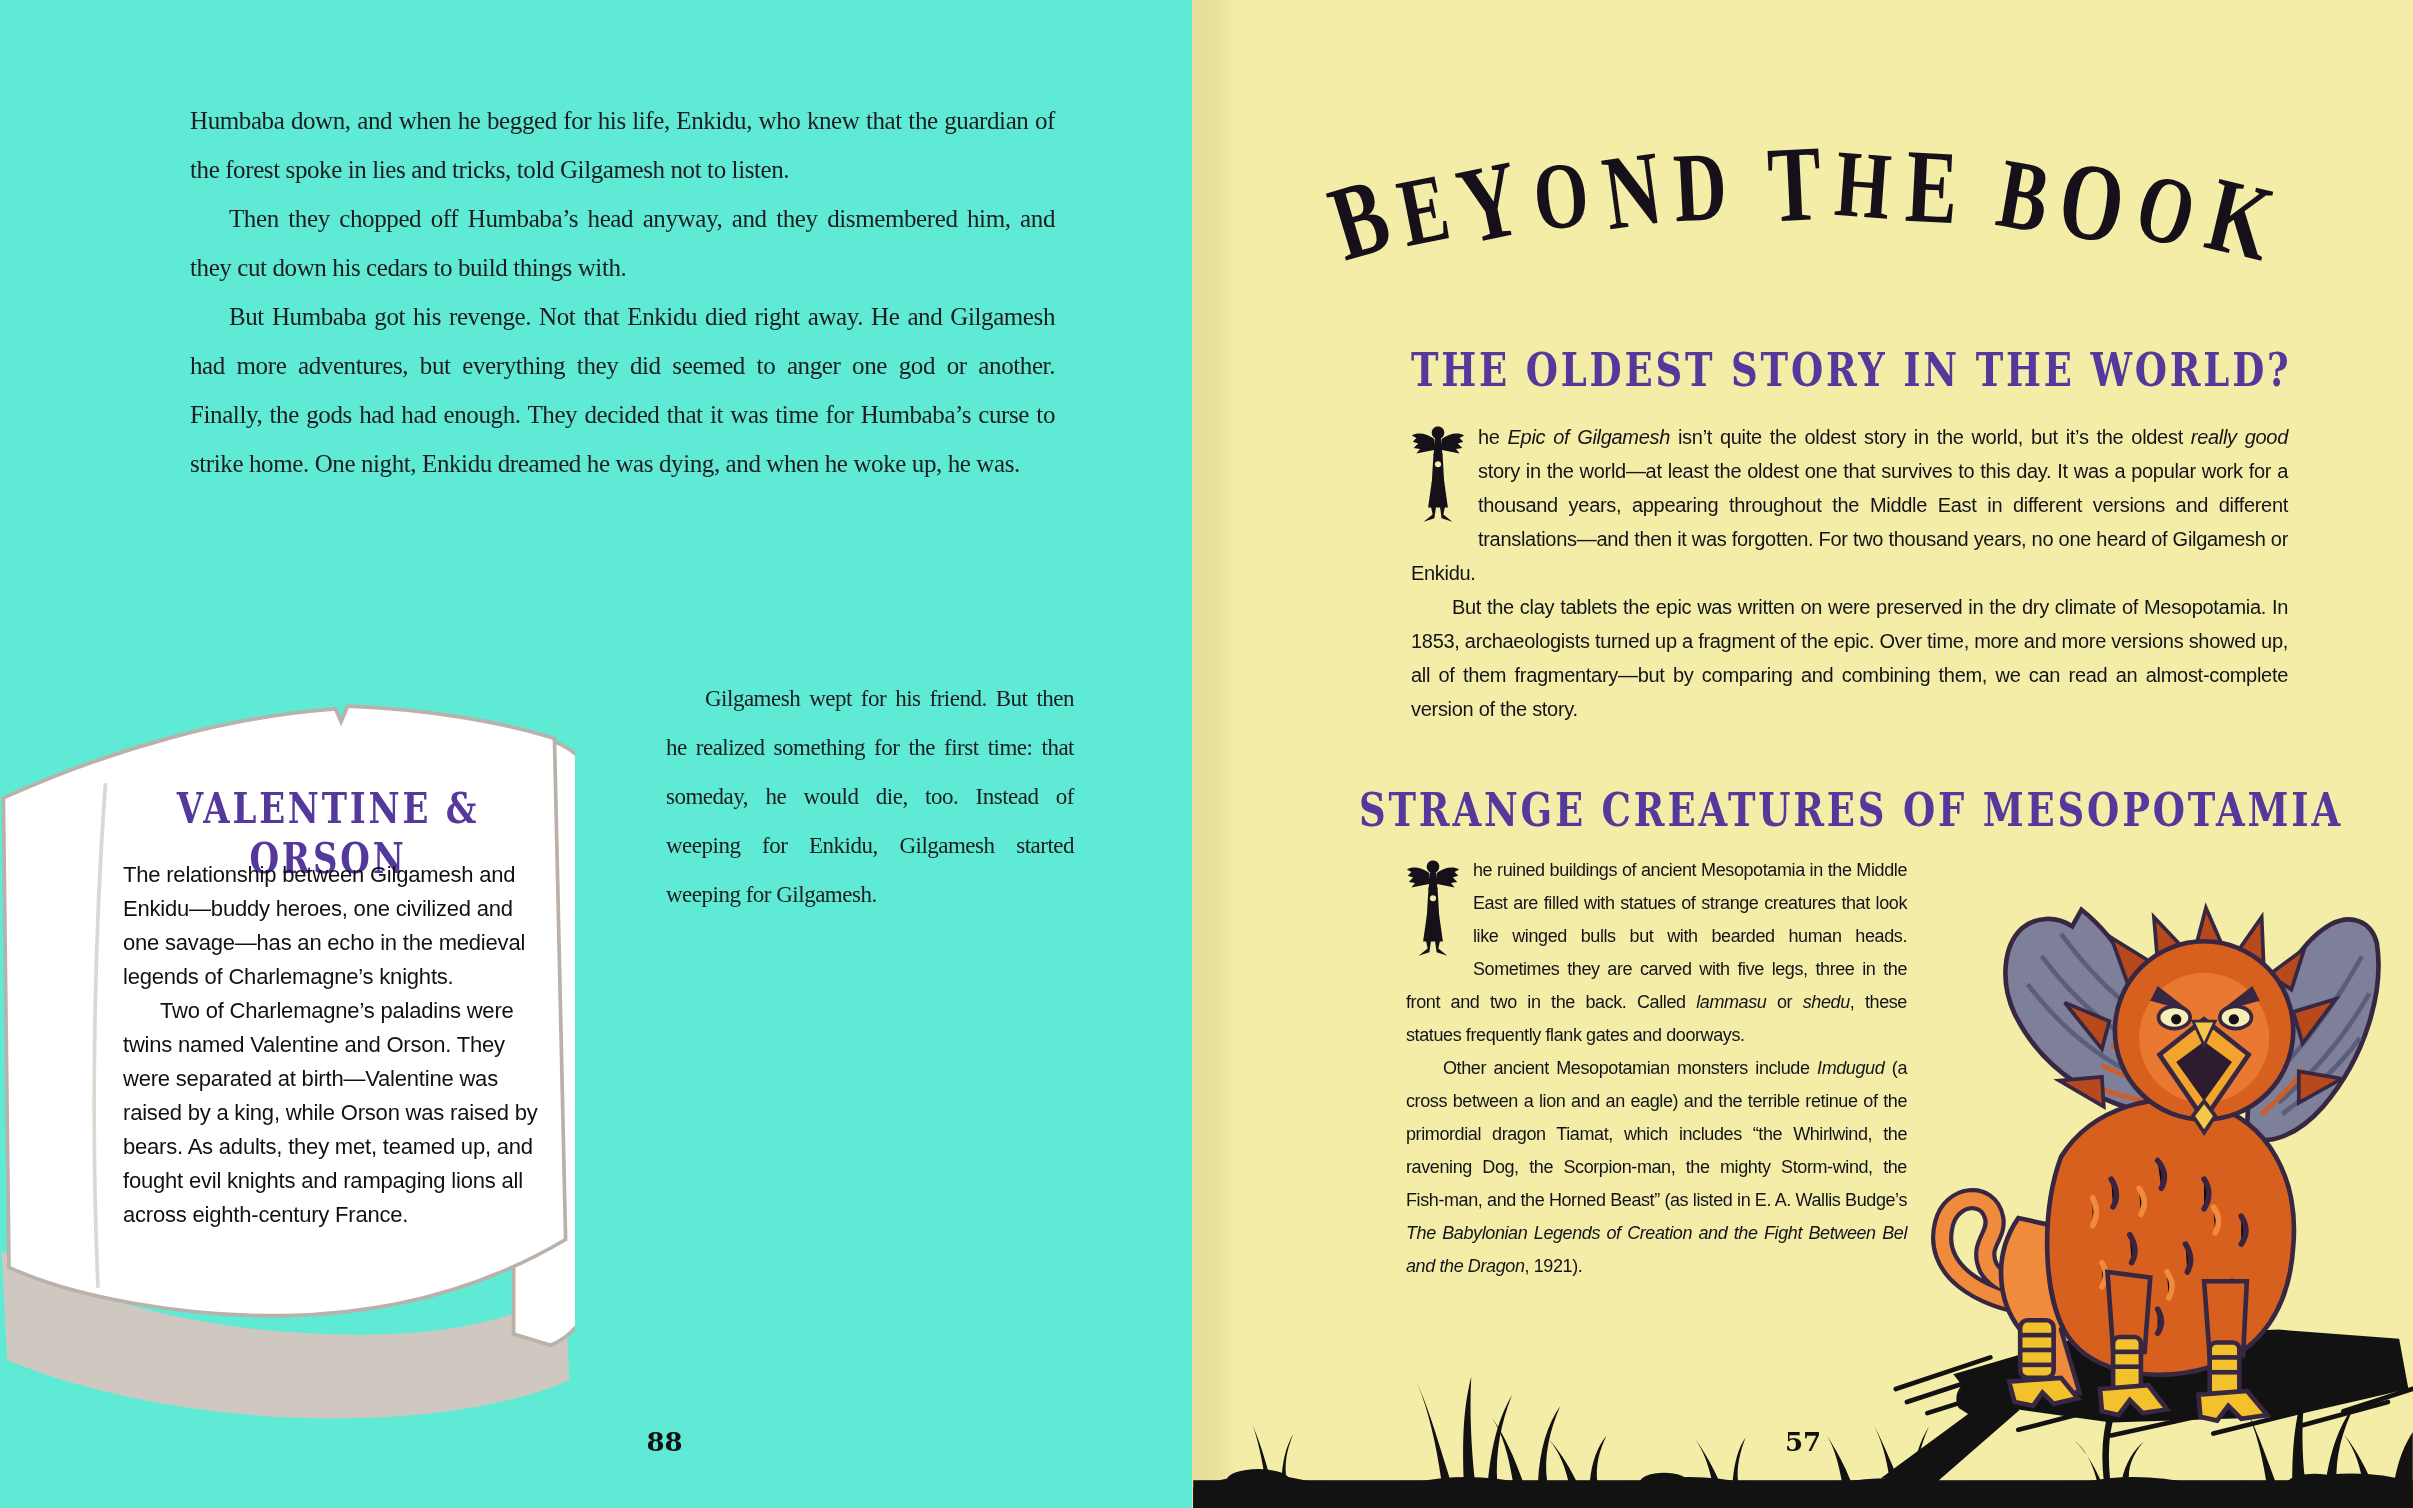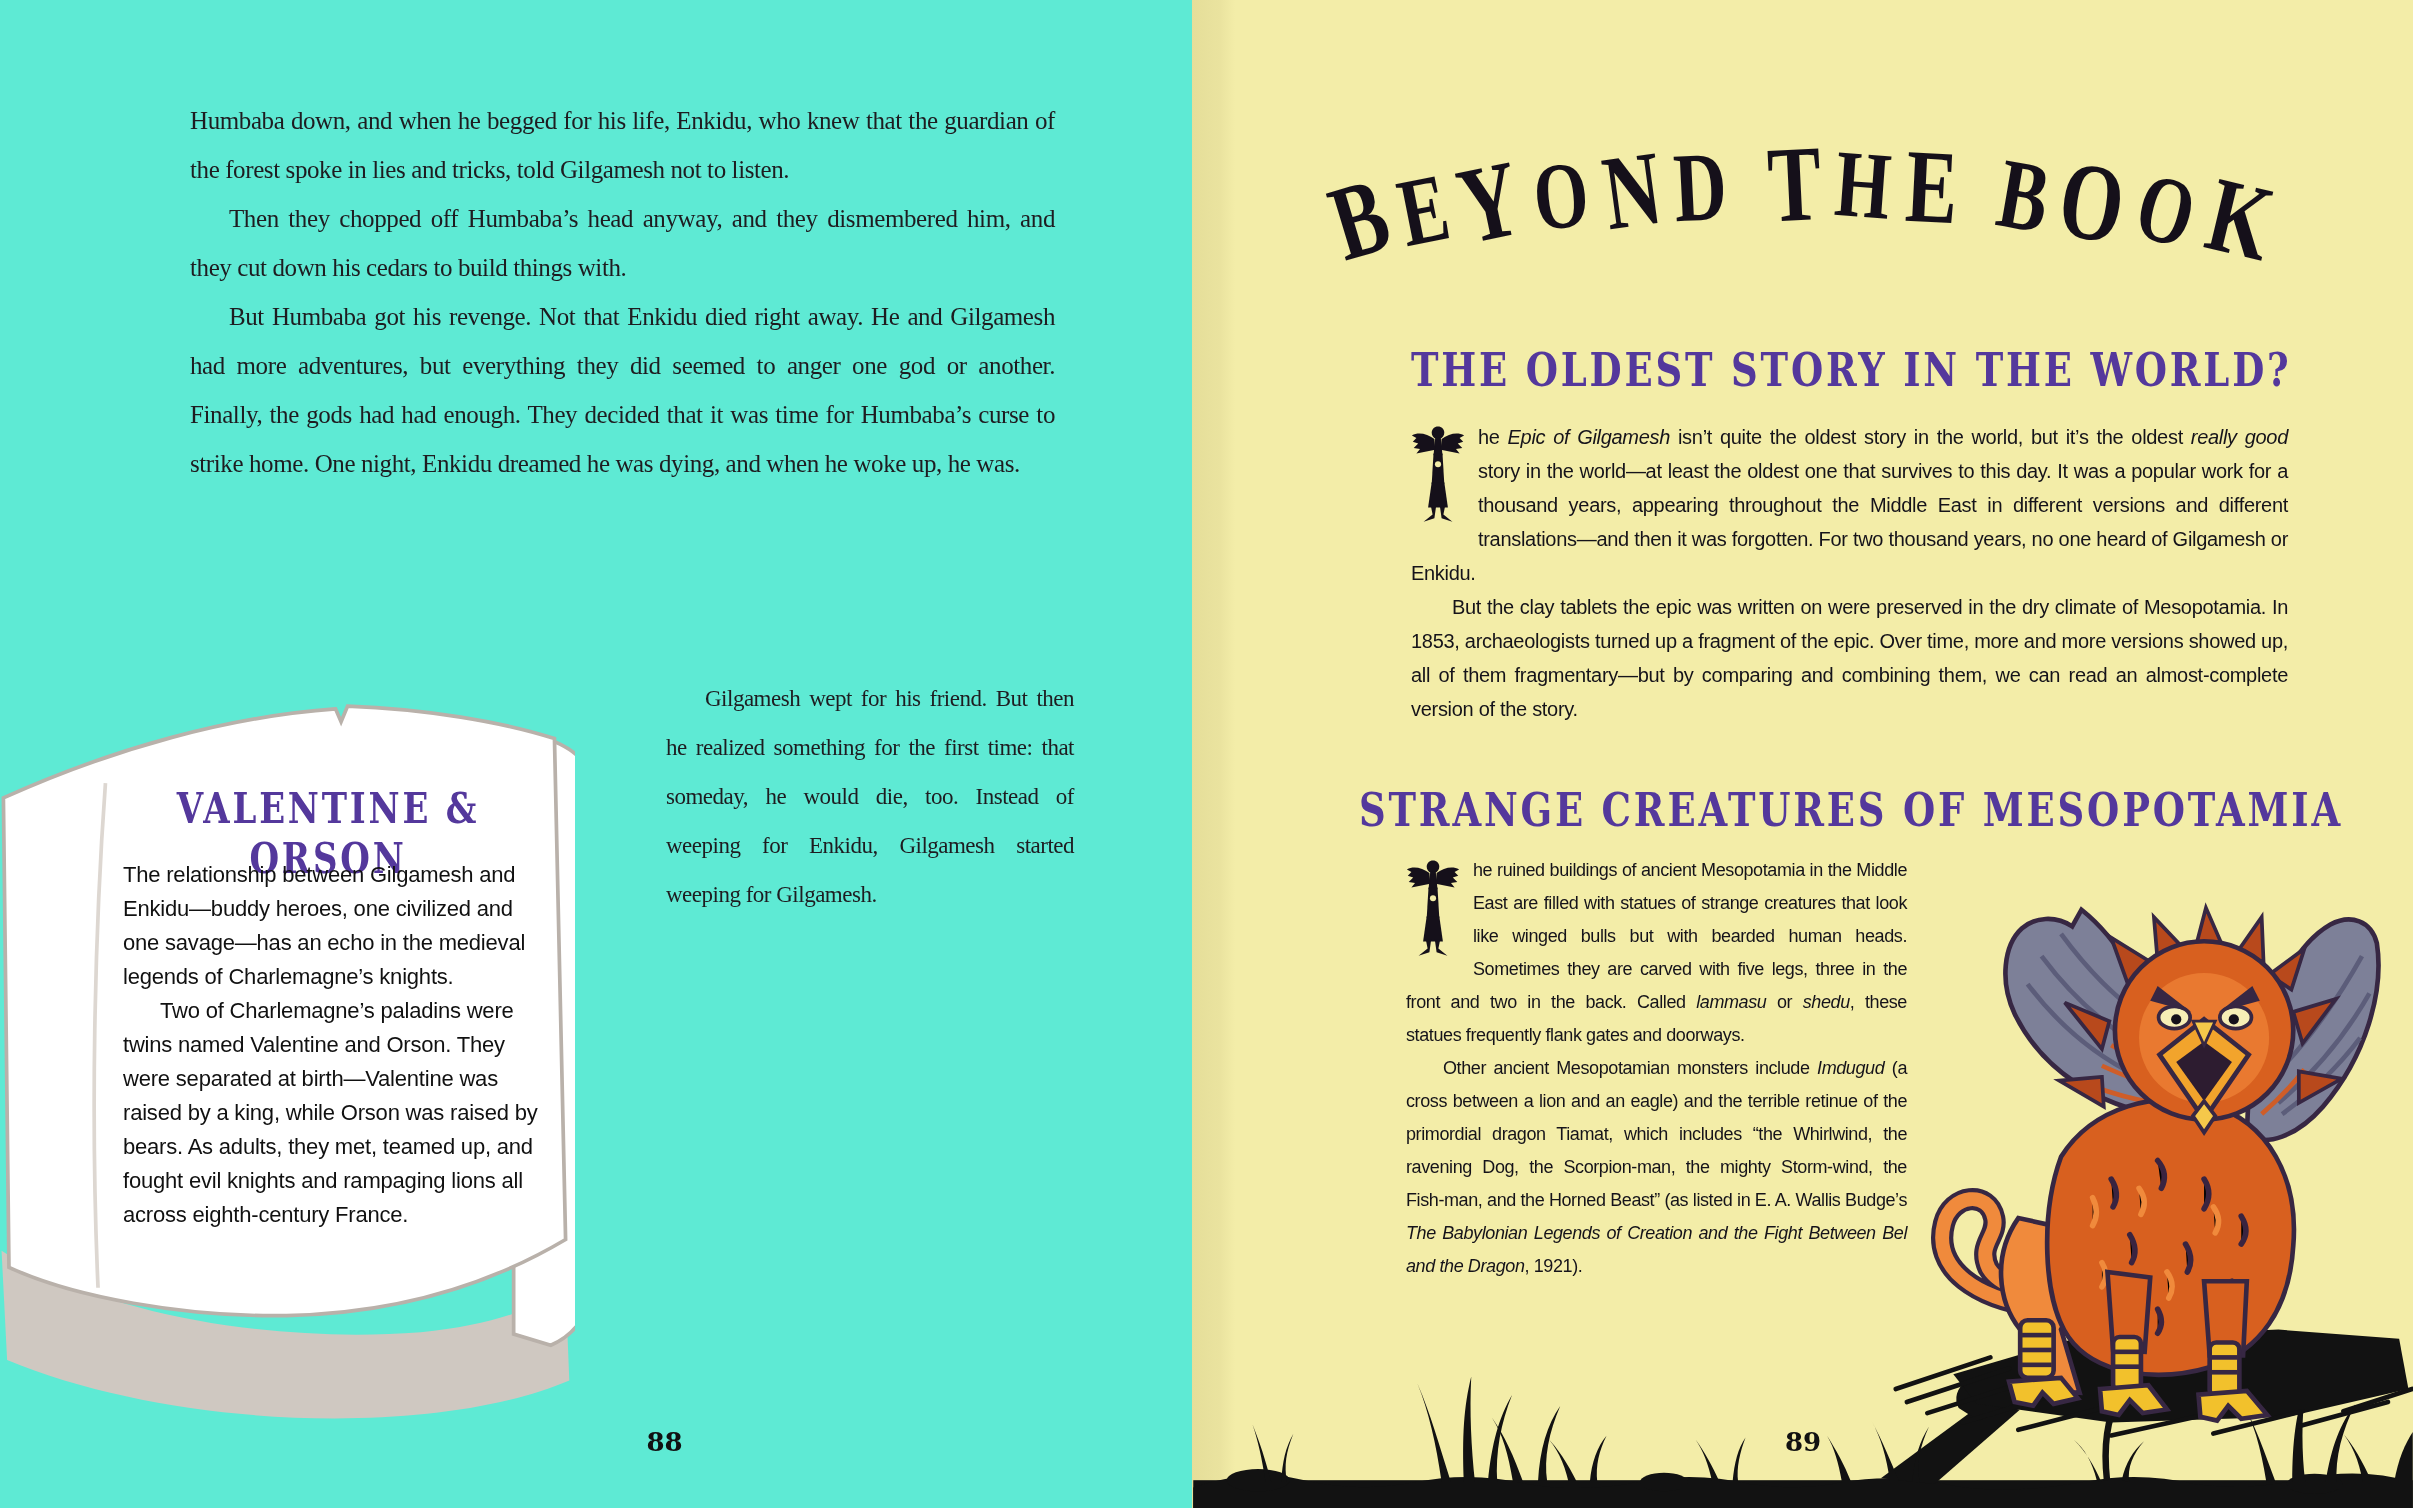--- a/index.html
+++ b/index.html
@@ -302,16 +302,16 @@
       </g>
 
       <g>
         <path d="M350,158 L398,196 L350,266 L302,196 Z" fill="#f2a42c" stroke="#372743" stroke-width="5"></path>
         <path d="M350,182 L380,204 L350,246 L320,204 Z" fill="#2d1c30"></path>
         <path d="M338,160 L362,160 L350,186 Z" fill="#f5c84a" stroke="#372743" stroke-width="3"></path>
         <path d="M350,246 L362,262 L350,280 L338,262 Z" fill="#f5c84a" stroke="#372743" stroke-width="4"></path>
       </g>
     </svg>
 
-    <div class="pagenum right">89</div>
+    <div class="pagenum right">57</div>
   </div>
 </div>
 
 
 </body></html>

